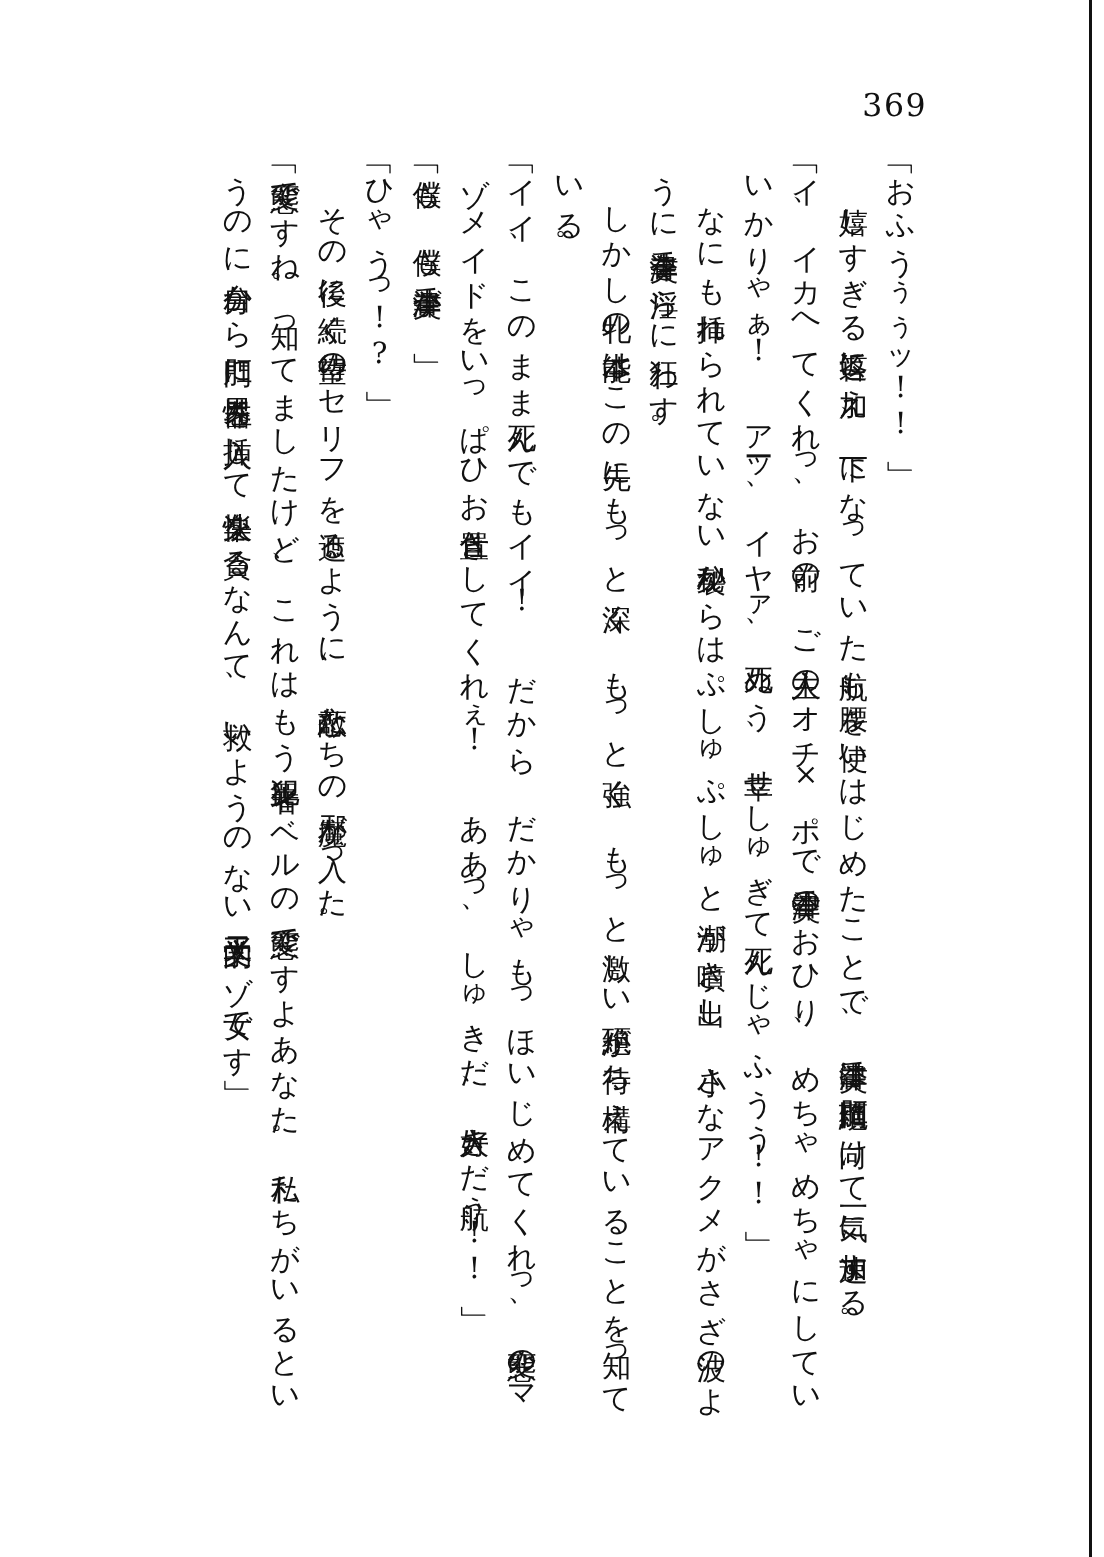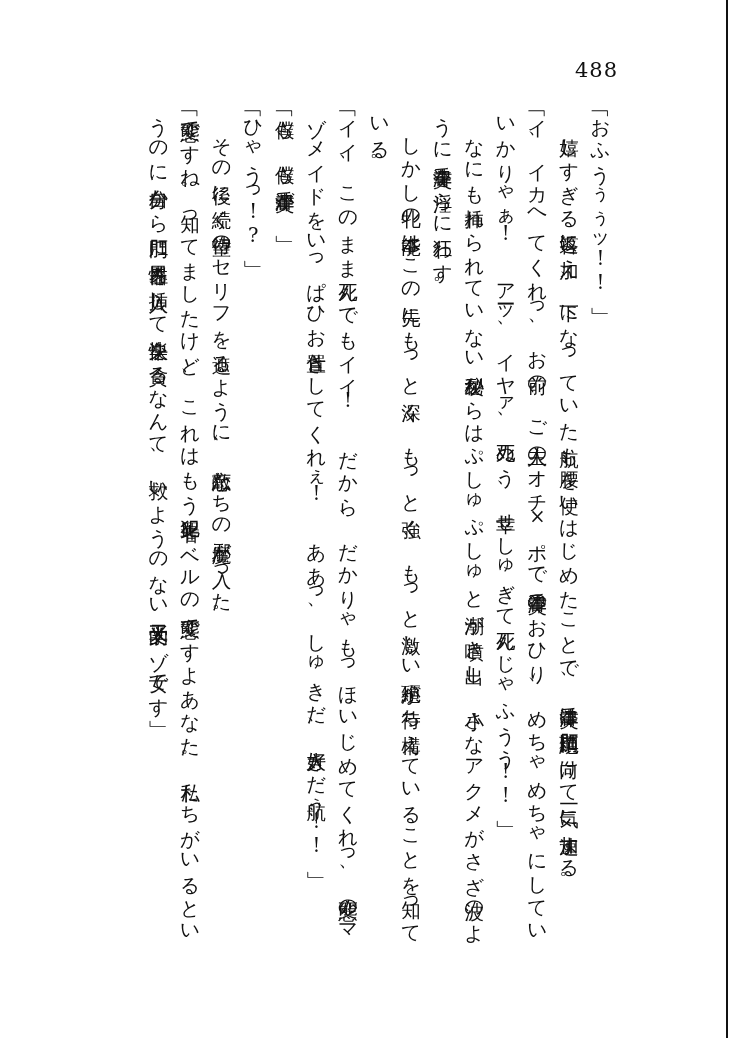--- a/index.html
+++ b/index.html
@@ -75,21 +75,21 @@
     text-indent: 1em;
   }
 </style>
 </head>
 <body>
 
 <div id="page">
 
   <div id="gutter-rule"></div>
 
-  <div id="page-number">488</div>
+  <div id="page-number">369</div>
 
   <div id="text-body">
     <p class="quote">「おふうぅぅッ!!」</p>
     <p class="indent">嬉しすぎる返答に加え、下になっていた航も腰を使いはじめたことで、香津美は肛門絶頂に向けて一気に加速する。</p>
     <p class="quote">「イ、イカへてくれっ、お前の、ご主人のオチ×ポで香津美のおひり、めちゃめちゃにしていいかりゃぁ! アーッ、イヤァ、死ぬう、幸せしゅぎて死んじゃふうう!!」</p>
     <p class="indent">なにも挿れられていない秘裂からはぷしゅぷしゅと潮が噴き出し、小さなアクメがさざ波のように香津美を淫らに狂わす。</p>
     <p class="indent">しかし牝の本能はこの先にもっと深く、もっと強く、もっと激しい絶頂が待ち構えていることを知っている。</p>
     <p class="quote">「イイ、このまま死んでもイイ! だから、だかりゃもっほいじめてくれっ、変態のマゾメイドをいっぱひお仕置きしてくれぇ! ああっ、しゅきだ、大好きだ航ぅ!!」</p>
     <p class="quote">「僕も、僕も香津美が、」</p>
     <p class="quote">「ひゃうっ!?」</p>

